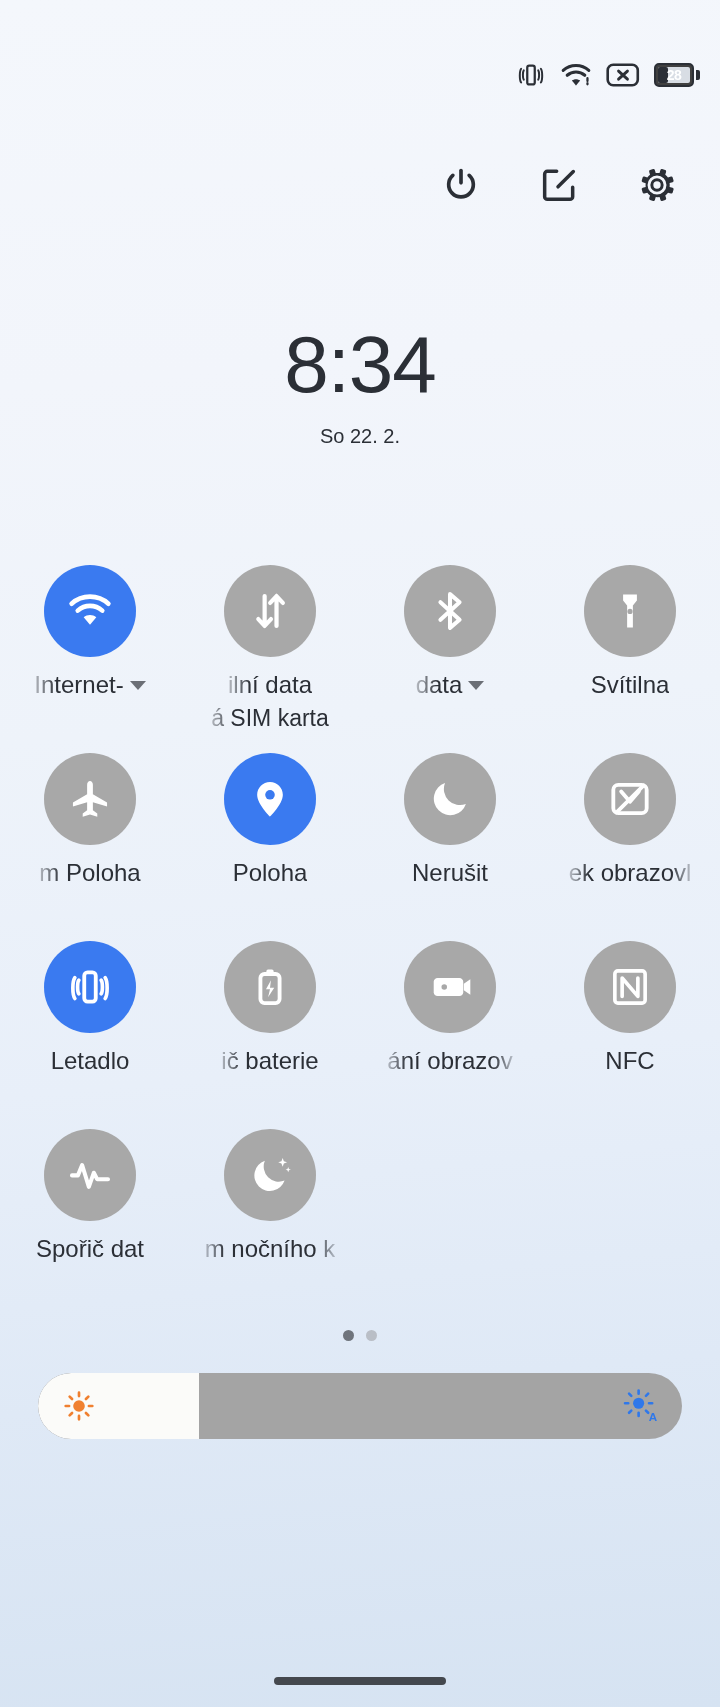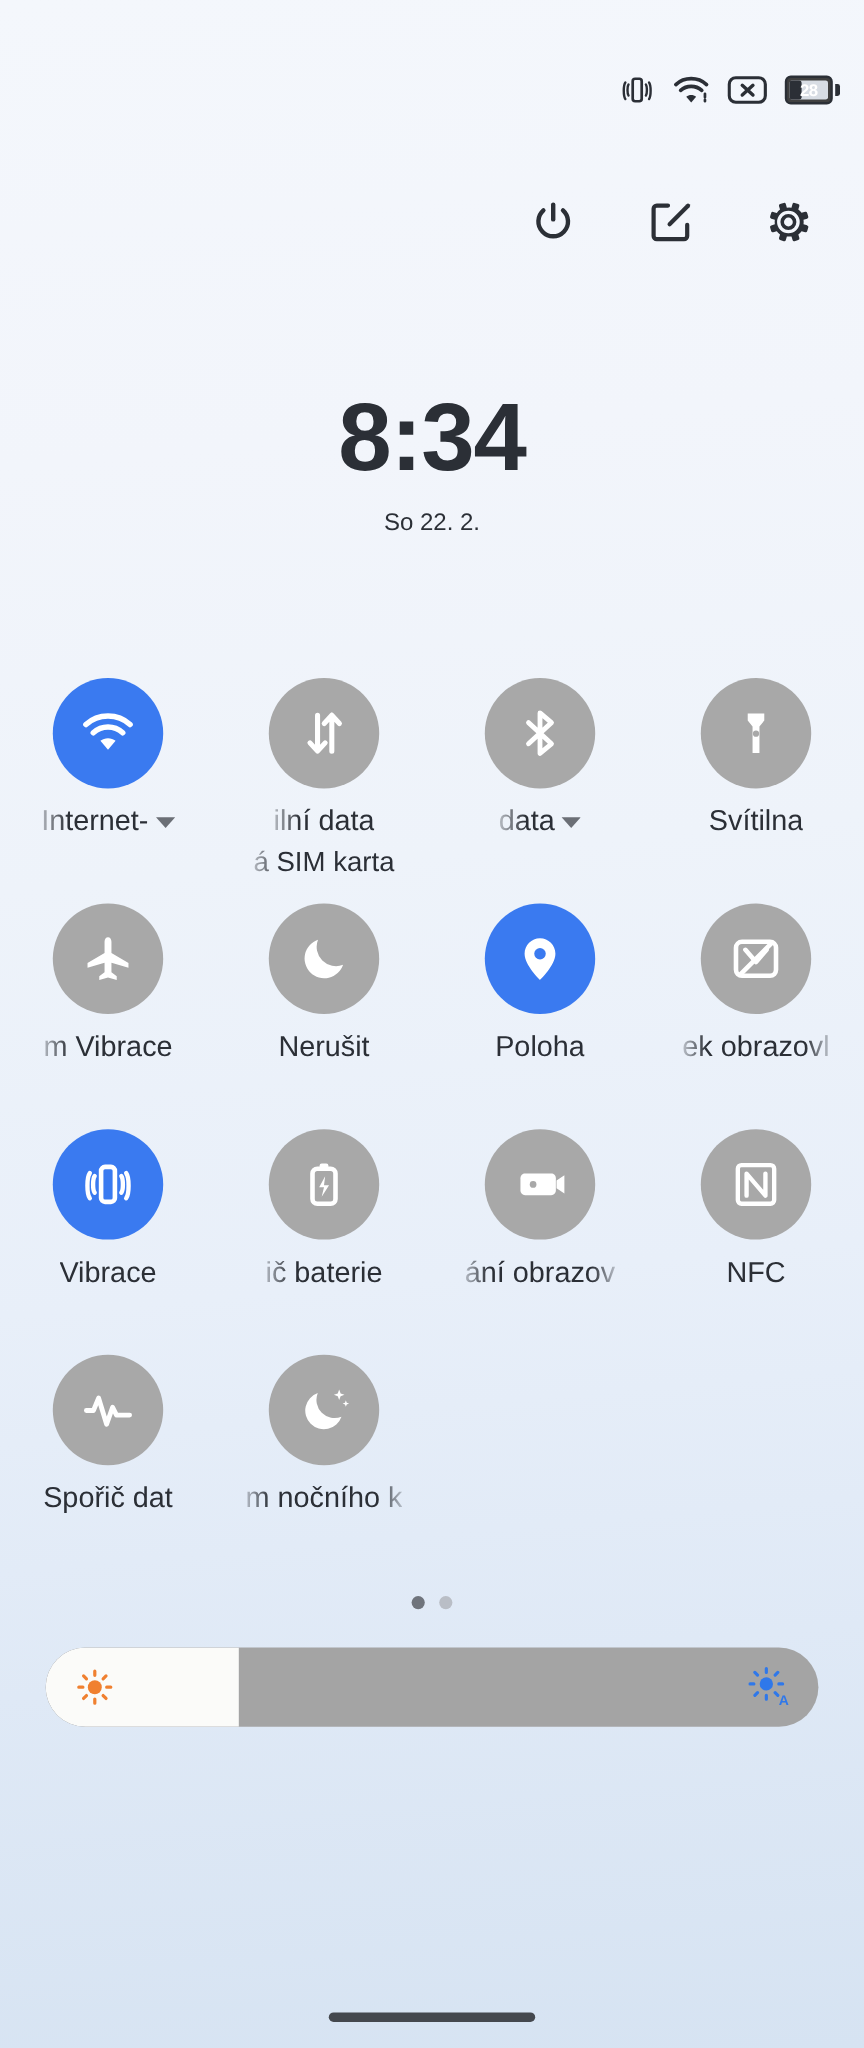--- a/index.html
+++ b/index.html
@@ -72,21 +72,21 @@
     display: flex; align-items: center; justify-content: center;
     cursor: pointer;
   }
 
   
   .clockblock {
     position: absolute; top: 325px; left: 0; right: 0;
     text-align: center;
   }
   .clock-time {
-    font-size: 80px; font-weight: 700; color: #2b2f36;
+    font-size: 80px; font-weight: 400; color: #2b2f36;
     line-height: 1; letter-spacing: -1px;
   }
   .clock-date {
     margin-top: 20px;
     font-size: 20px; font-weight: 400; color: #2b2f36;
   }
 
   
   .tilegrid {
     position: absolute; top: 565px; left: 0; right: 0;
@@ -291,42 +291,42 @@
         <span class="txt">Svítilna</span>
       </div>
     </div>
     <div class="tile">
       <div class="tile-circle off">
         <svg width="46" height="46" viewBox="0 0 24 24" fill="none">
           <path d="M12 2.6c.9 0 1.5.9 1.5 2v4.9l7.4 4.3v2.1l-7.4-2.2v4.2l2.3 1.7v1.6L12 20.1l-3.8 1.1v-1.6l2.3-1.7v-4.2l-7.4 2.2v-2.1l7.4-4.3V4.6c0-1.1.6-2 1.5-2z" fill="white"></path>
         </svg>
       </div>
       <div class="tile-label clip-left">
-        <span class="txt">m Vibrace</span>
-      </div>
-    </div>
-    <div class="tile">
-      <div class="tile-circle off">
-        <svg width="46" height="46" viewBox="0 0 24 24" fill="none">
-          <path d="M20.3 14.6A8.4 8.4 0 0 1 9.4 3.7 8.6 8.6 0 1 0 20.3 14.6z" fill="white"></path>
-        </svg>
-      </div>
-      <div class="tile-label ">
-        <span class="txt">Nerušit</span>
+        <span class="txt">m Poloha</span>
       </div>
     </div>
     <div class="tile">
       <div class="tile-circle on">
         <svg width="46" height="46" viewBox="0 0 24 24" fill="none">
           <path d="M12 3.1c-3.7 0-6.7 3-6.7 6.7 0 5 6.7 11.4 6.7 11.4s6.7-6.4 6.7-11.4c0-3.7-3-6.7-6.7-6.7z" fill="white"></path>
           <circle cx="12" cy="9.8" r="2.5" fill="#3a7af0"></circle>
         </svg>
       </div>
       <div class="tile-label ">
         <span class="txt">Poloha</span>
+      </div>
+    </div>
+    <div class="tile">
+      <div class="tile-circle off">
+        <svg width="46" height="46" viewBox="0 0 24 24" fill="none">
+          <path d="M20.3 14.6A8.4 8.4 0 0 1 9.4 3.7 8.6 8.6 0 1 0 20.3 14.6z" fill="white"></path>
+        </svg>
+      </div>
+      <div class="tile-label ">
+        <span class="txt">Nerušit</span>
       </div>
     </div>
     <div class="tile">
       <div class="tile-circle off">
         <svg width="46" height="46" viewBox="0 0 24 24" fill="none">
           <rect x="3.3" y="4.6" width="17.4" height="14.8" rx="2.6" stroke="white" stroke-width="2"></rect>
           <path d="M7.4 8.1l4.6 5.3 4.6-5.3" stroke="white" stroke-width="2" stroke-linecap="round" stroke-linejoin="round"></path>
           <path d="M5 19l14-14" stroke="white" stroke-width="2" stroke-linecap="round"></path>
         </svg>
       </div>
@@ -336,21 +336,21 @@
     </div>
     <div class="tile">
       <div class="tile-circle on">
         <svg width="46" height="46" viewBox="0 0 24 24" fill="none">
           <rect x="9" y="4.4" width="6" height="15.2" rx="1.7" stroke="white" stroke-width="2"></rect>
           <path d="M6.2 8.4c-.9 1.2-.9 6 0 7.2M4.1 7.1c-1.4 1.9-1.4 9 0 10.9" stroke="white" stroke-width="1.9" stroke-linecap="round"></path>
           <path d="M17.8 8.4c.9 1.2.9 6 0 7.2M19.9 7.1c1.4 1.9 1.4 9 0 10.9" stroke="white" stroke-width="1.9" stroke-linecap="round"></path>
         </svg>
       </div>
       <div class="tile-label ">
-        <span class="txt">Vibrace</span>
+        <span class="txt">Letadlo</span>
       </div>
     </div>
     <div class="tile">
       <div class="tile-circle off">
         <svg width="46" height="46" viewBox="0 0 24 24" fill="none">
           <rect x="7" y="5.2" width="10" height="15.2" rx="2.1" stroke="white" stroke-width="2"></rect>
           <rect x="10.1" y="2.9" width="3.8" height="2.2" rx="0.9" fill="white"></rect>
           <path d="M12.5 8.5l-2.6 4.7h2.1l-1 4.2 3.2-5h-2.2l.5-3.9z" fill="white"></path>
         </svg>
       </div>

